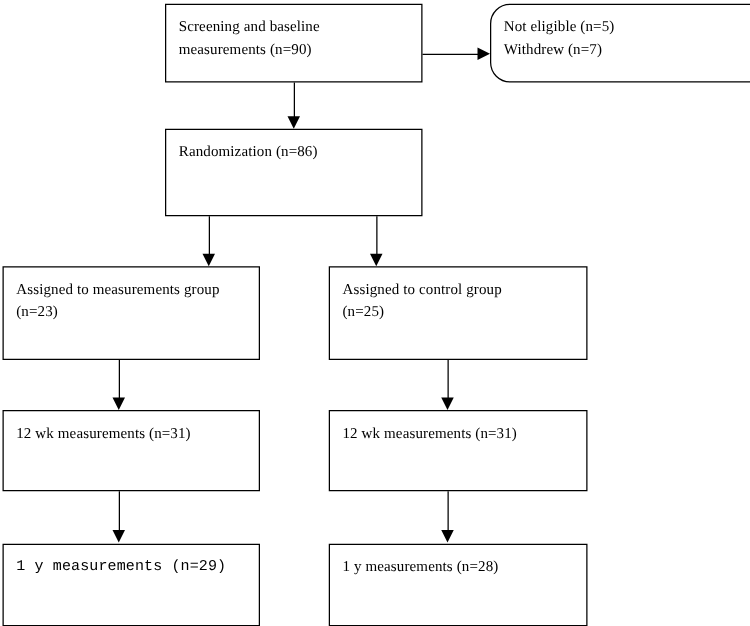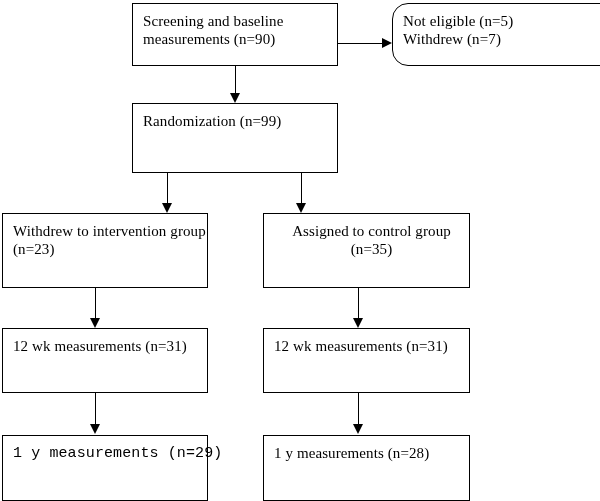--- a/index.html
+++ b/index.html
@@ -17,21 +17,21 @@
   }
   .node {
     position: absolute;
     box-sizing: border-box;
     border: 1.6px solid #000000;
     background: #ffffff;
     padding: 9px 0 0 10px;
   }
   .node .line {
     display: block;
-    font-size: 15px;
+    font-size: 12px;
     line-height: 17.5px;
     color: #000000;
     white-space: pre;
     letter-spacing: 0.1px;
   }
   
   .vline {
     position: absolute;
     width: 0;
     border-left: 1.8px solid #000000;
@@ -73,37 +73,37 @@
     <span class="line">Withdrew (n=7)</span>
   </div>
 
   <div class="hline" style="left:338px; top:43px; width:45px;"></div>
   <div class="arrow-right" style="left:382px; top:38px;"></div>
 
   <div class="vline" style="left:235px; top:66px; height:28px;"></div>
   <div class="arrow-down" style="left:229.5px; top:93px;"></div>
 
   <div class="node" style="left:132px; top:103px; width:206px; height:70px;">
-    <span class="line">Randomization (n=99)</span>
+    <span class="line">Randomization (n=86)</span>
   </div>
 
   <div class="vline" style="left:167px; top:173px; height:31px;"></div>
   <div class="arrow-down" style="left:161.5px; top:203px;"></div>
 
   <div class="vline" style="left:301px; top:173px; height:31px;"></div>
   <div class="arrow-down" style="left:295.5px; top:203px;"></div>
 
   <div class="node" style="left:2px; top:213px; width:206px; height:75px;">
-    <span class="line">Withdrew to intervention group</span>
+    <span class="line">Assigned to measurements group</span>
     <span class="line">(n=23)</span>
   </div>
 
-  <div class="node" style="left:263px; top:213px; width:207px; height:75px;text-align:center;">
+  <div class="node" style="left:263px; top:213px; width:207px; height:75px;">
     <span class="line">Assigned to control group</span>
-    <span class="line">(n=35)</span>
+    <span class="line">(n=25)</span>
   </div>
 
   <div class="vline" style="left:95px; top:288px; height:31px;"></div>
   <div class="arrow-down" style="left:89.5px; top:318px;"></div>
 
   <div class="vline" style="left:358px; top:288px; height:31px;"></div>
   <div class="arrow-down" style="left:352.5px; top:318px;"></div>
 
   <div class="node" style="left:2px; top:328px; width:206px; height:65px;">
     <span class="line">12 wk measurements (n=31)</span>

